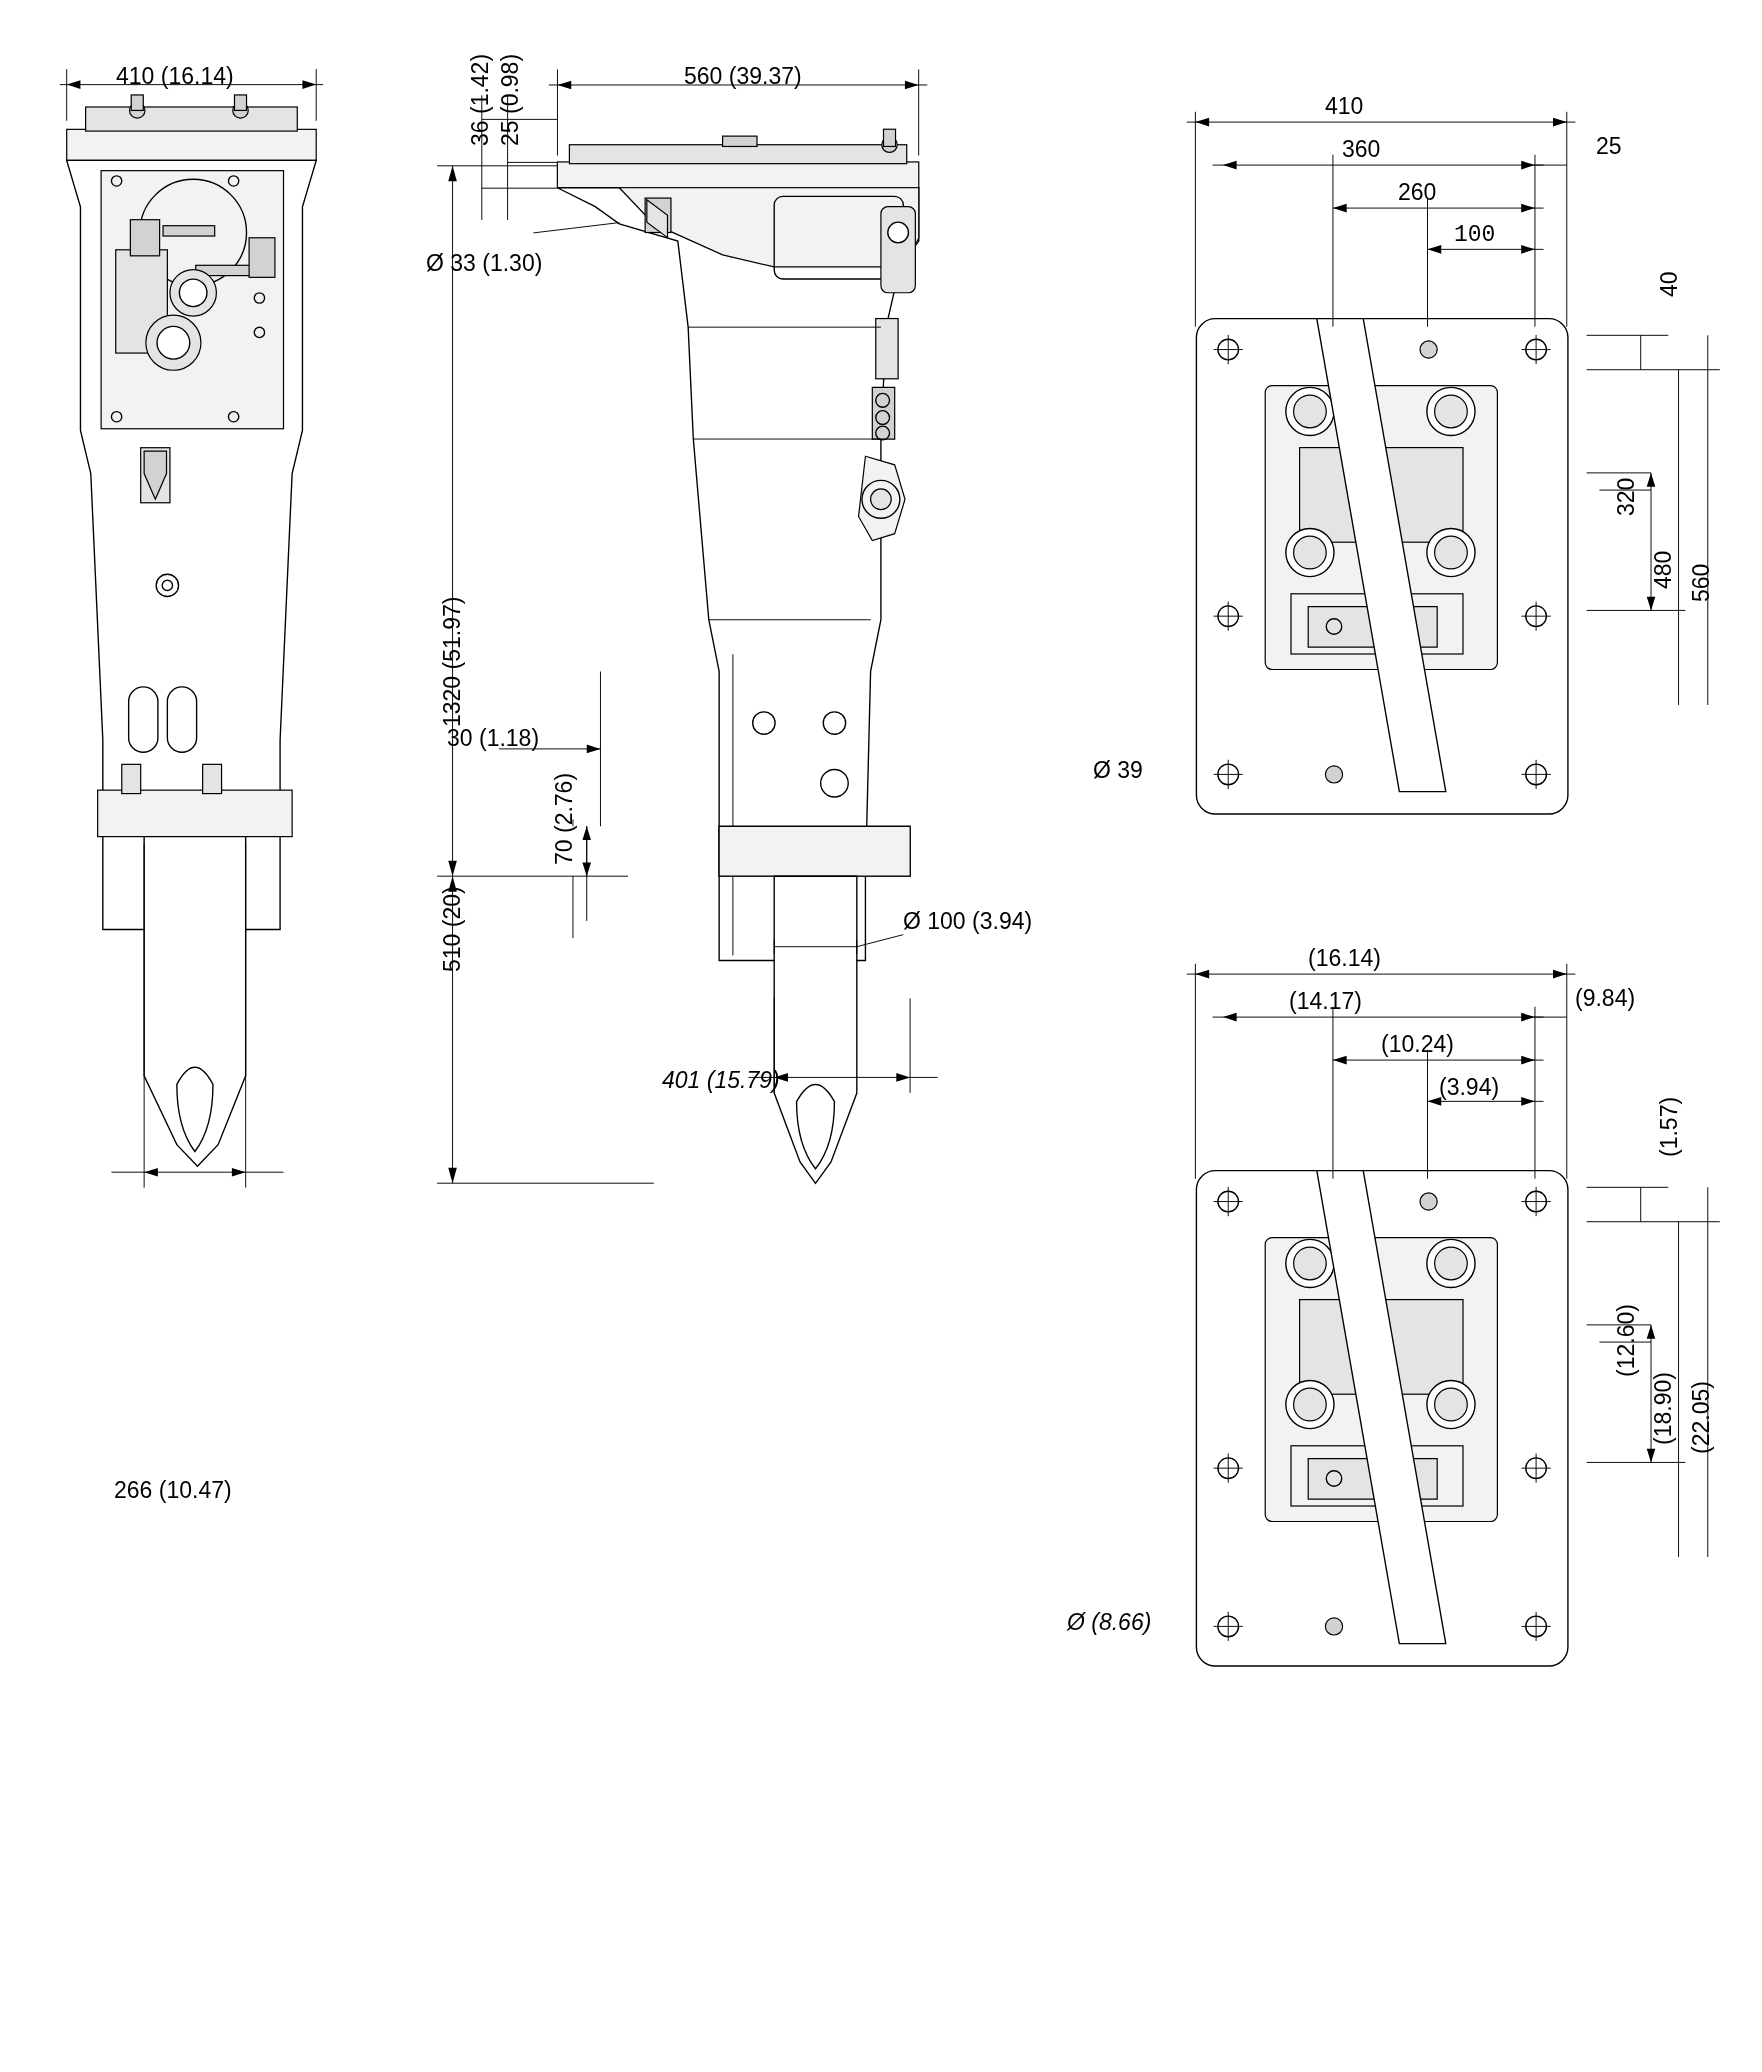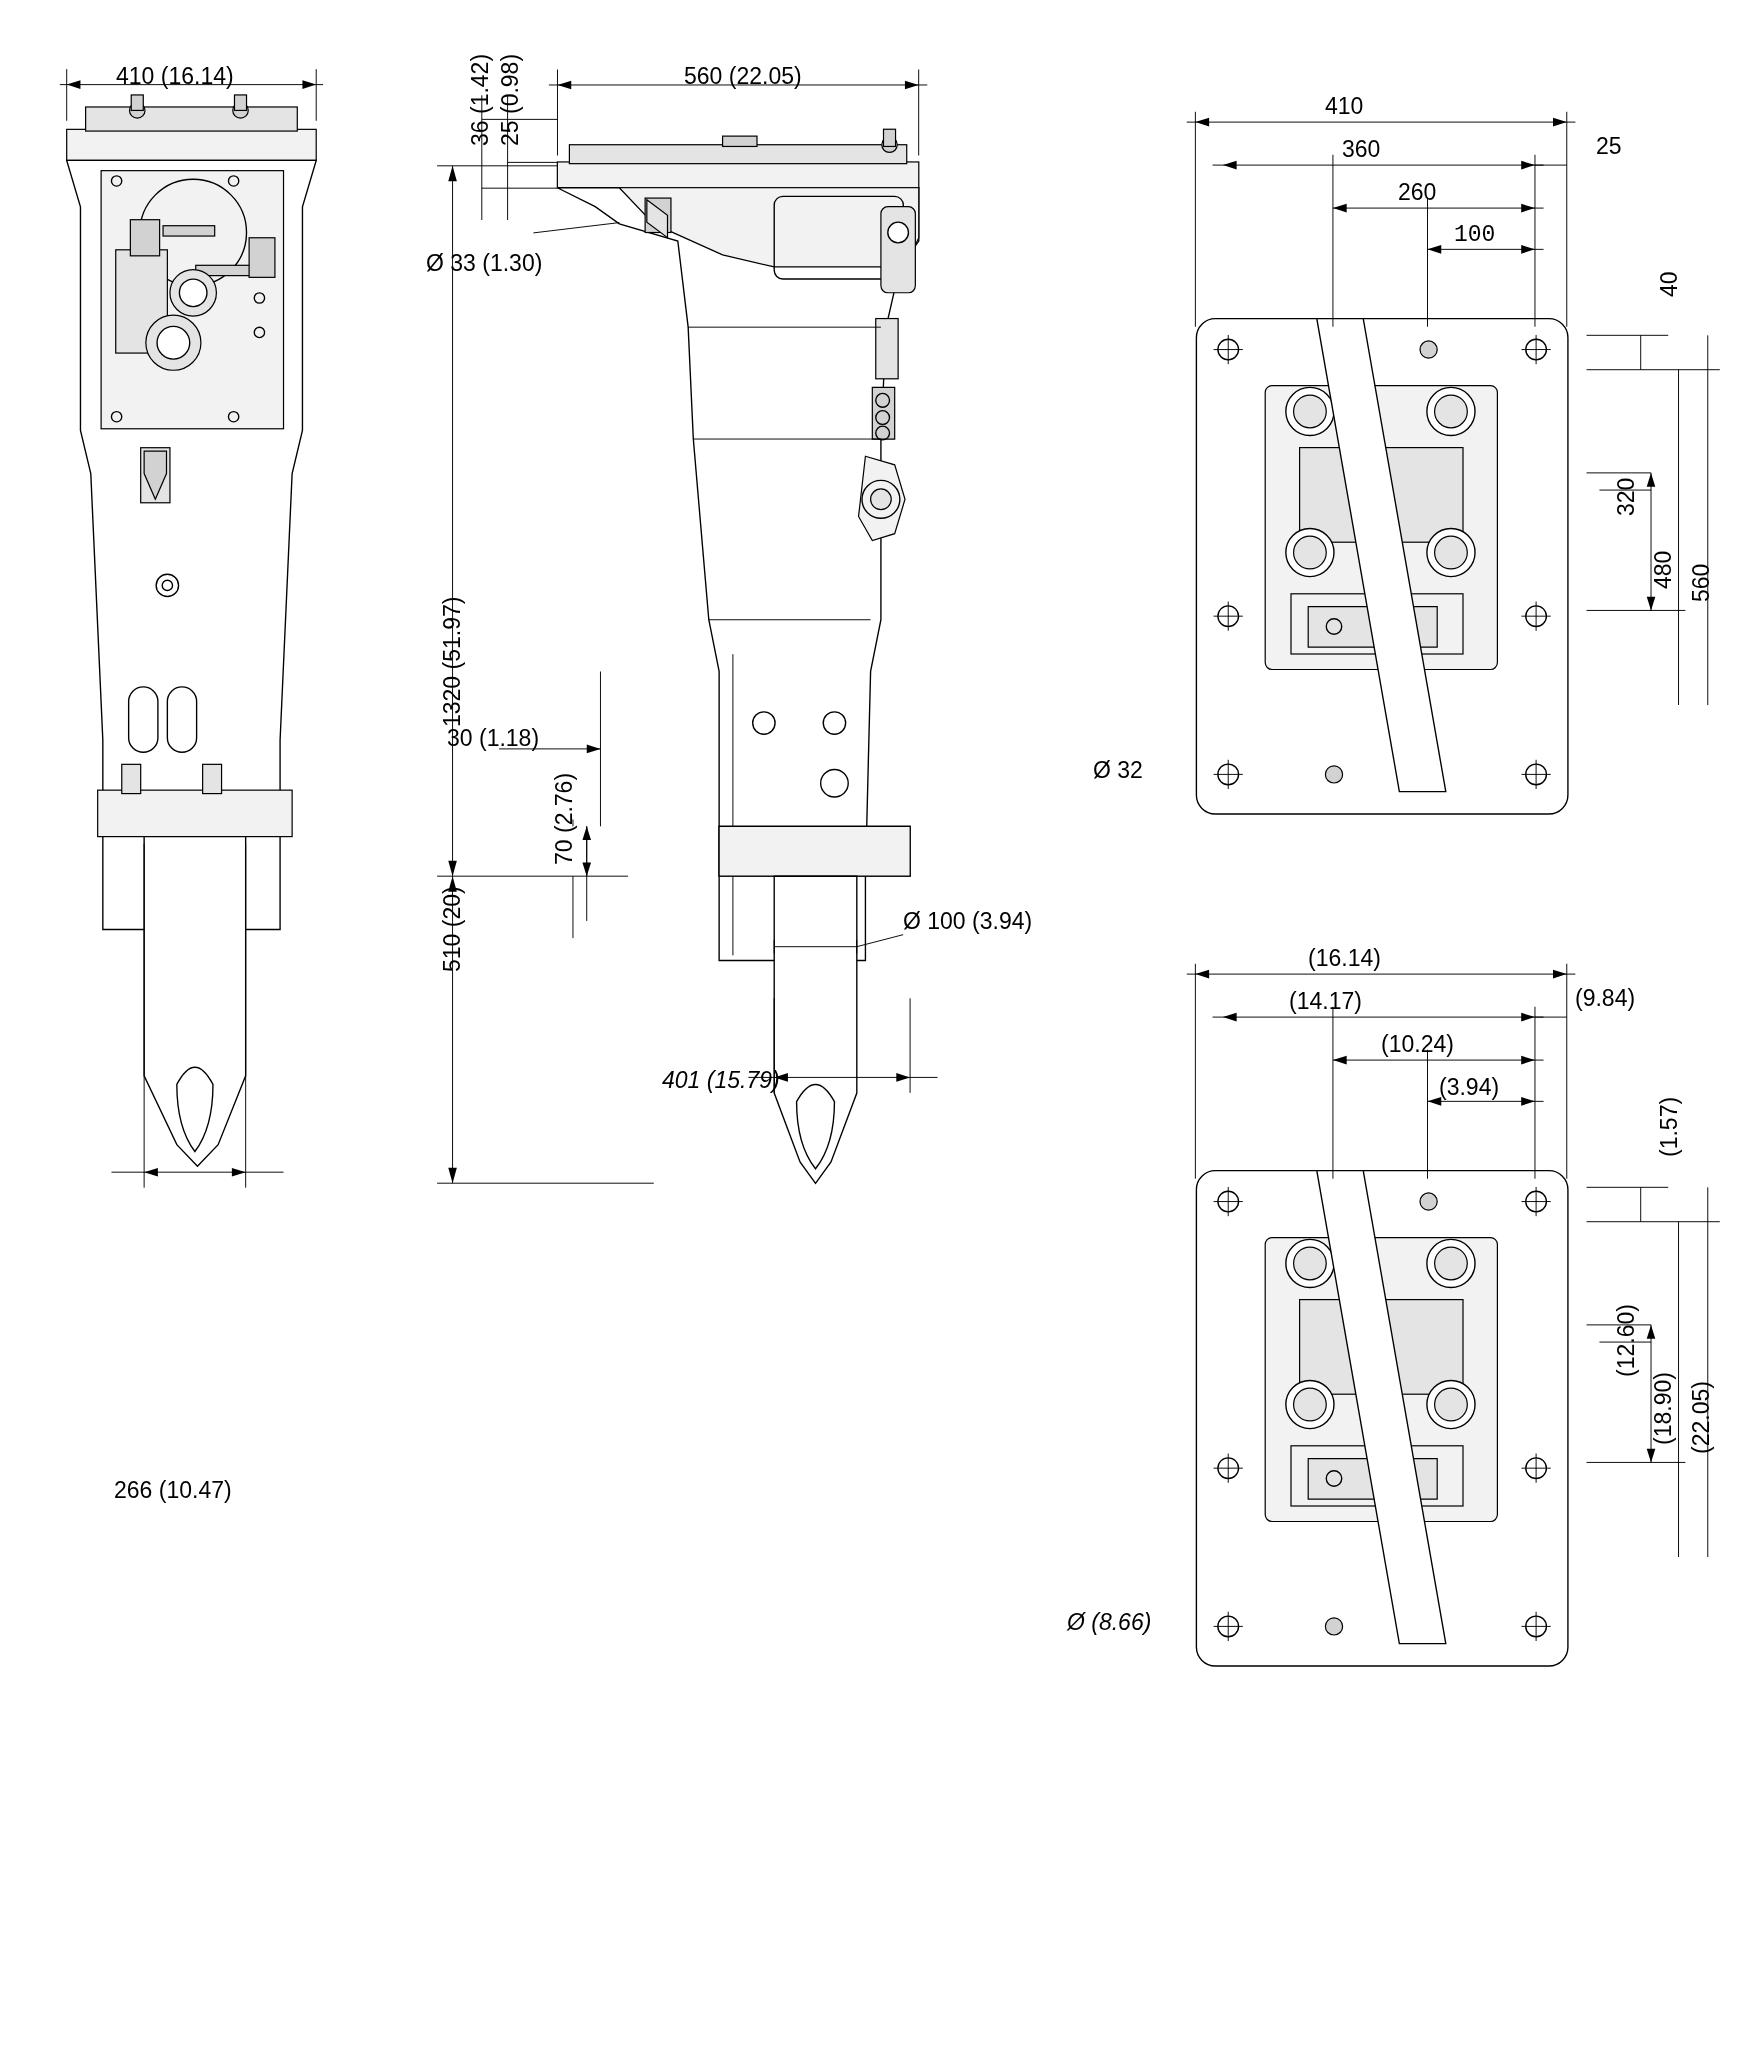--- a/index.html
+++ b/index.html
@@ -169,21 +169,21 @@
       <line x1="566" y1="1020" x2="620" y2="1006"></line>
 
       <line x1="470" y1="1080" x2="470" y2="1190"></line>
       <line x1="628" y1="1080" x2="628" y2="1190"></line>
       <line x1="440" y1="1172" x2="660" y2="1172"></line>
       <path d="M470 1172 L486 1167 L486 1177 Z" fill="#000" stroke="none"></path>
       <path d="M628 1172 L612 1167 L612 1177 Z" fill="#000" stroke="none"></path>
     </g>
   </svg>
 
-  <div class="lbl" style="left:684px;top:63px;">560 (22.05)</div>
+  <div class="lbl" style="left:684px;top:63px;">560 (39.37)</div>
   <div class="lblv" style="left:467px;top:146px;">36 (1.42)</div>
   <div class="lblv" style="left:497px;top:146px;">25 (0.98)</div>
   <div class="lbl" style="left:426px;top:250px;">Ø 33 (1.30)</div>
   <div class="lblv" style="left:439px;top:727px;">1320 (51.97)</div>
   <div class="lbl" style="left:447px;top:725px;">30 (1.18)</div>
   <div class="lblv" style="left:551px;top:865px;">70 (2.76)</div>
   <div class="lblv" style="left:439px;top:972px;">510 (20)</div>
   <div class="lbl" style="left:903px;top:908px;">Ø 100 (3.94)</div>
   <div class="lbl" style="left:662px;top:1067px;font-style:italic;">401 (15.79)</div>
 
@@ -274,21 +274,21 @@
 
   <div class="lbl" style="left:1325px;top:93px;">410</div>
   <div class="lbl" style="left:1342px;top:136px;">360</div>
   <div class="lbl" style="left:1398px;top:179px;">260</div>
   <div class="lbl" style="left:1454px;top:222px;font-family:Liberation Mono, monospace;">100</div>
   <div class="lbl" style="left:1596px;top:133px;">25</div>
   <div class="lblv" style="left:1656px;top:297px;">40</div>
   <div class="lblv" style="left:1613px;top:516px;">320</div>
   <div class="lblv" style="left:1650px;top:589px;">480</div>
   <div class="lblv" style="left:1688px;top:602px;">560</div>
-  <div class="lbl" style="left:1093px;top:757px;">Ø 32</div>
+  <div class="lbl" style="left:1093px;top:757px;">Ø 39</div>
 
   <svg width="482" height="516" style="position:absolute;left:1179px;top:1162px;" viewBox="0 0 560 600">
     <rect x="20" y="10" width="432" height="576" rx="22" class="fillw"></rect>
     <g>
       <circle cx="57" cy="46" r="12" class="nofill"></circle>
         <line x1="40" y1="46" x2="74" y2="46" class="lnt"></line>
         <line x1="57" y1="29" x2="57" y2="63" class="lnt"></line>
       <circle cx="415" cy="46" r="12" class="nofill"></circle>
         <line x1="398" y1="46" x2="432" y2="46" class="lnt"></line>
         <line x1="415" y1="29" x2="415" y2="63" class="lnt"></line>

